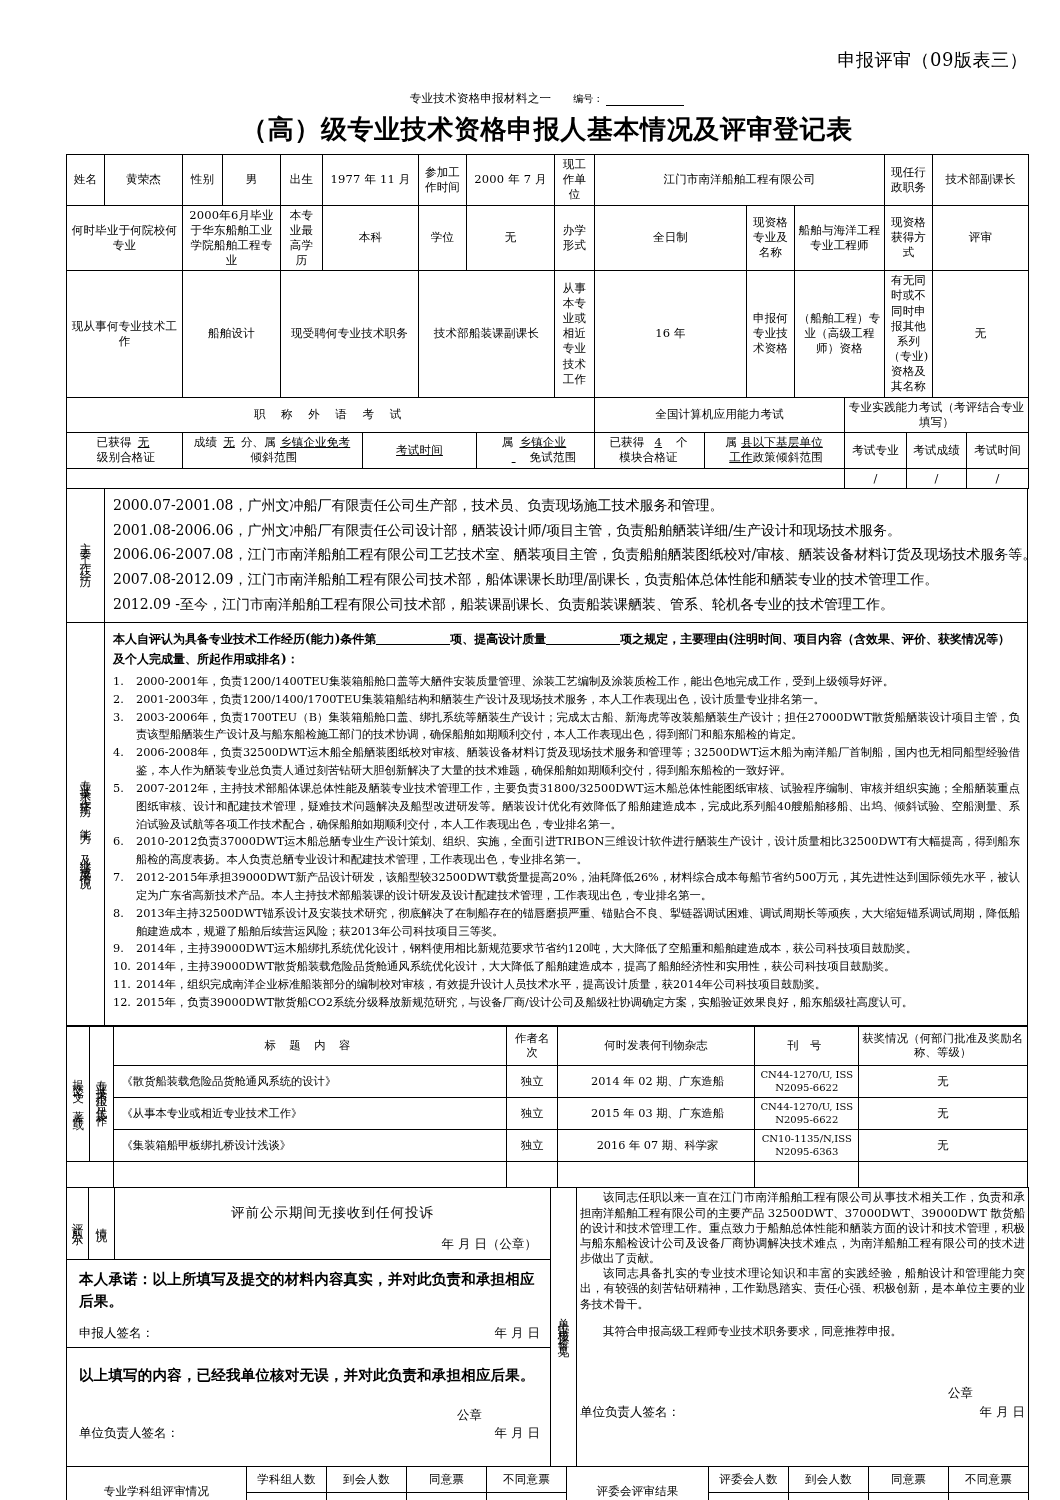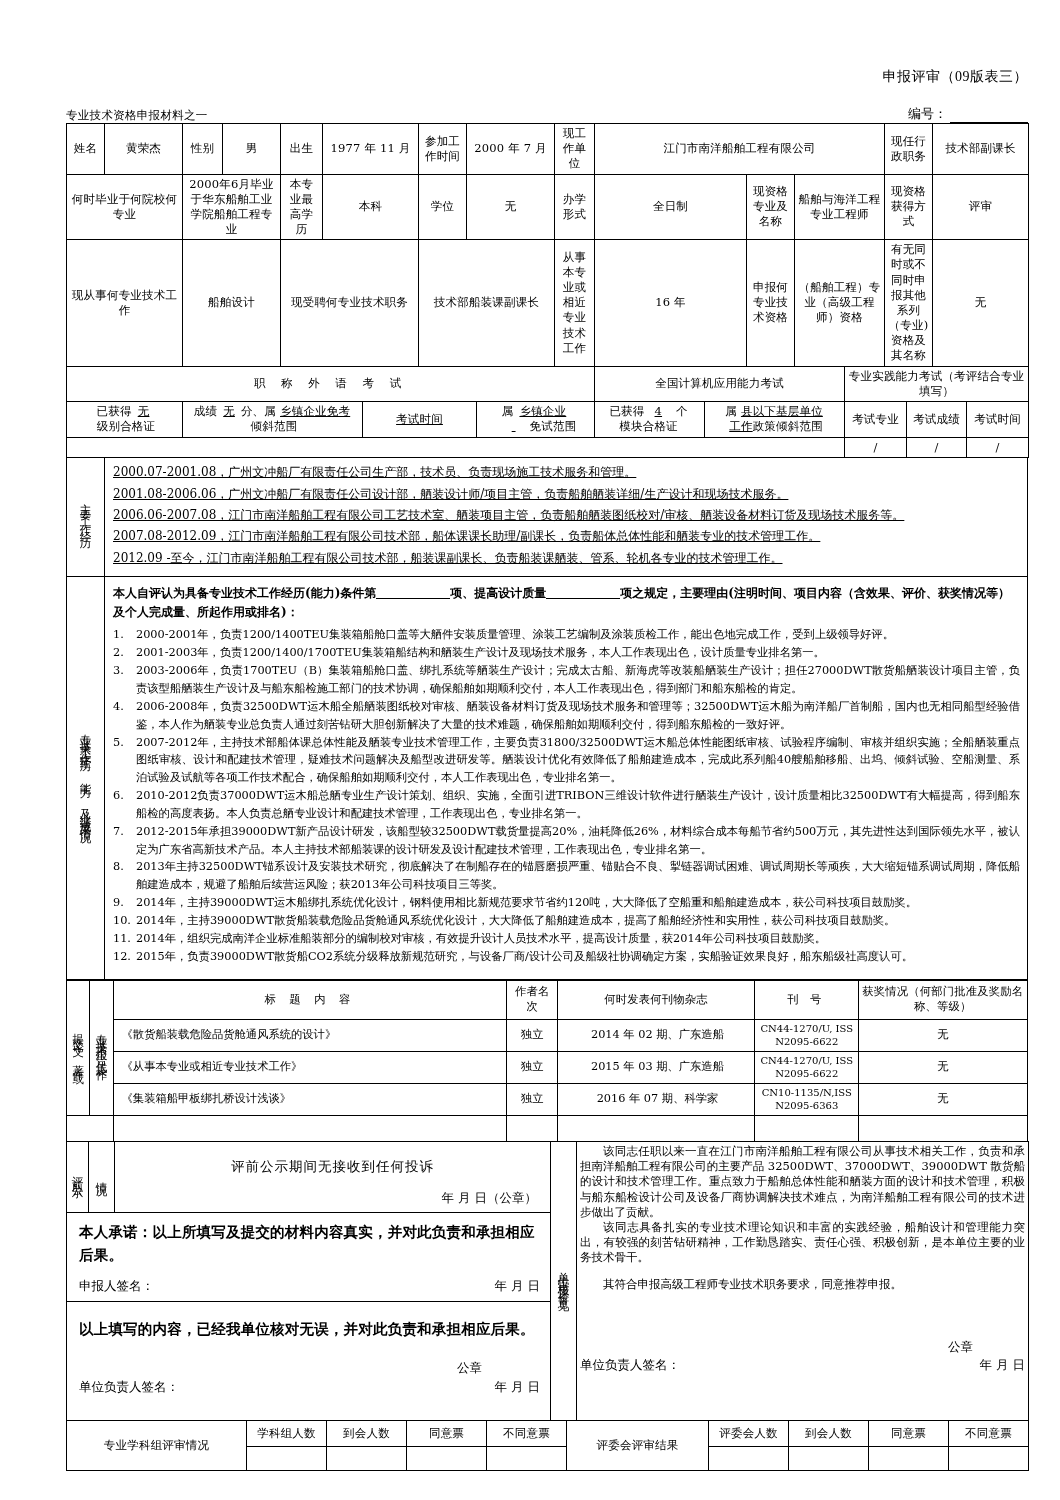--- a/index.html
+++ b/index.html
@@ -17,31 +17,30 @@
     overflow:hidden;
   }
   .inner{
     position:absolute;
     left:66px;top:0;width:962px;
   }
 
   
   .hdr-right{
     text-align:right;
-    font-size:14px;
-    margin-top:68px;
+    font-size:18px;
+    margin-top:48px;
     letter-spacing:.5px;
-    font-family:Liberation Serif, serif;
   }
   .hdr-row2{
-    display:flex;justify-content:space-between;align-items:flex-end;
+    display:flex;justify-content:center;align-items:flex-end;
     margin-top:19px;
   }
   .hdr-left-small{font-size:11.5px;letter-spacing:.3px;}
-  .hdr-num{font-size:13px;display:flex;align-items:flex-end;gap:3px;margin-left:22px;}
+  .hdr-num{font-size:10px;display:flex;align-items:flex-end;gap:3px;margin-left:22px;}
   .hdr-num .blank{display:inline-block;width:78px;border-bottom:1.4px solid #000;height:11px;}
   .doc-title{
     text-align:center;
     font-size:26px;
     font-weight:700;
     letter-spacing:.6px;
     margin:6px 0 7px 0;
     font-family:"DejaVu Serif","Liberation Serif",serif;
   }
 
@@ -74,21 +73,21 @@
   .vcell{padding:3px 1px !important;}
 
   
   .body-cell{
     text-align:left !important;
     padding:5px 7px 5px 8px !important;
     font-size:11.4px;
     line-height:1.55;
   }
   .body-cell p{margin:0 0 2px 0;}
-  .exp-line{font-size:12px;line-height:1.62;margin:0;white-space:nowrap;text-decoration:underline;}
+  .exp-line{font-size:14px;line-height:1.62;margin:0;white-space:nowrap;}
 
   .selfeval{
     font-weight:700;
     font-size:12px;
     line-height:1.6;
     margin:2px 0 4px 0;
   }
   .ul-blank{
     display:inline-block;width:74px;border-bottom:1.2px solid #000;height:12px;
     vertical-align:-2px;
@@ -136,20 +135,21 @@
   <div class="hdr-right">申报评审（09版表三）</div>
 
   <div class="hdr-row2">
     <div class="hdr-left-small">专业技术资格申报材料之一</div>
     <div class="hdr-num">
       <span>编号：</span>
       <span class="blank"></span>
     </div>
   </div>
 
+  <div class="doc-title">（高）级专业技术资格申报人基本情况及评审登记表</div>
 
   <table class="grid">
     <colgroup>
       <col style="width:38px">
           <col style="width:78px">
           <col style="width:40px">
           <col style="width:58px">
       <col style="width:42px">
           <col style="width:96px">
           <col style="width:48px">

